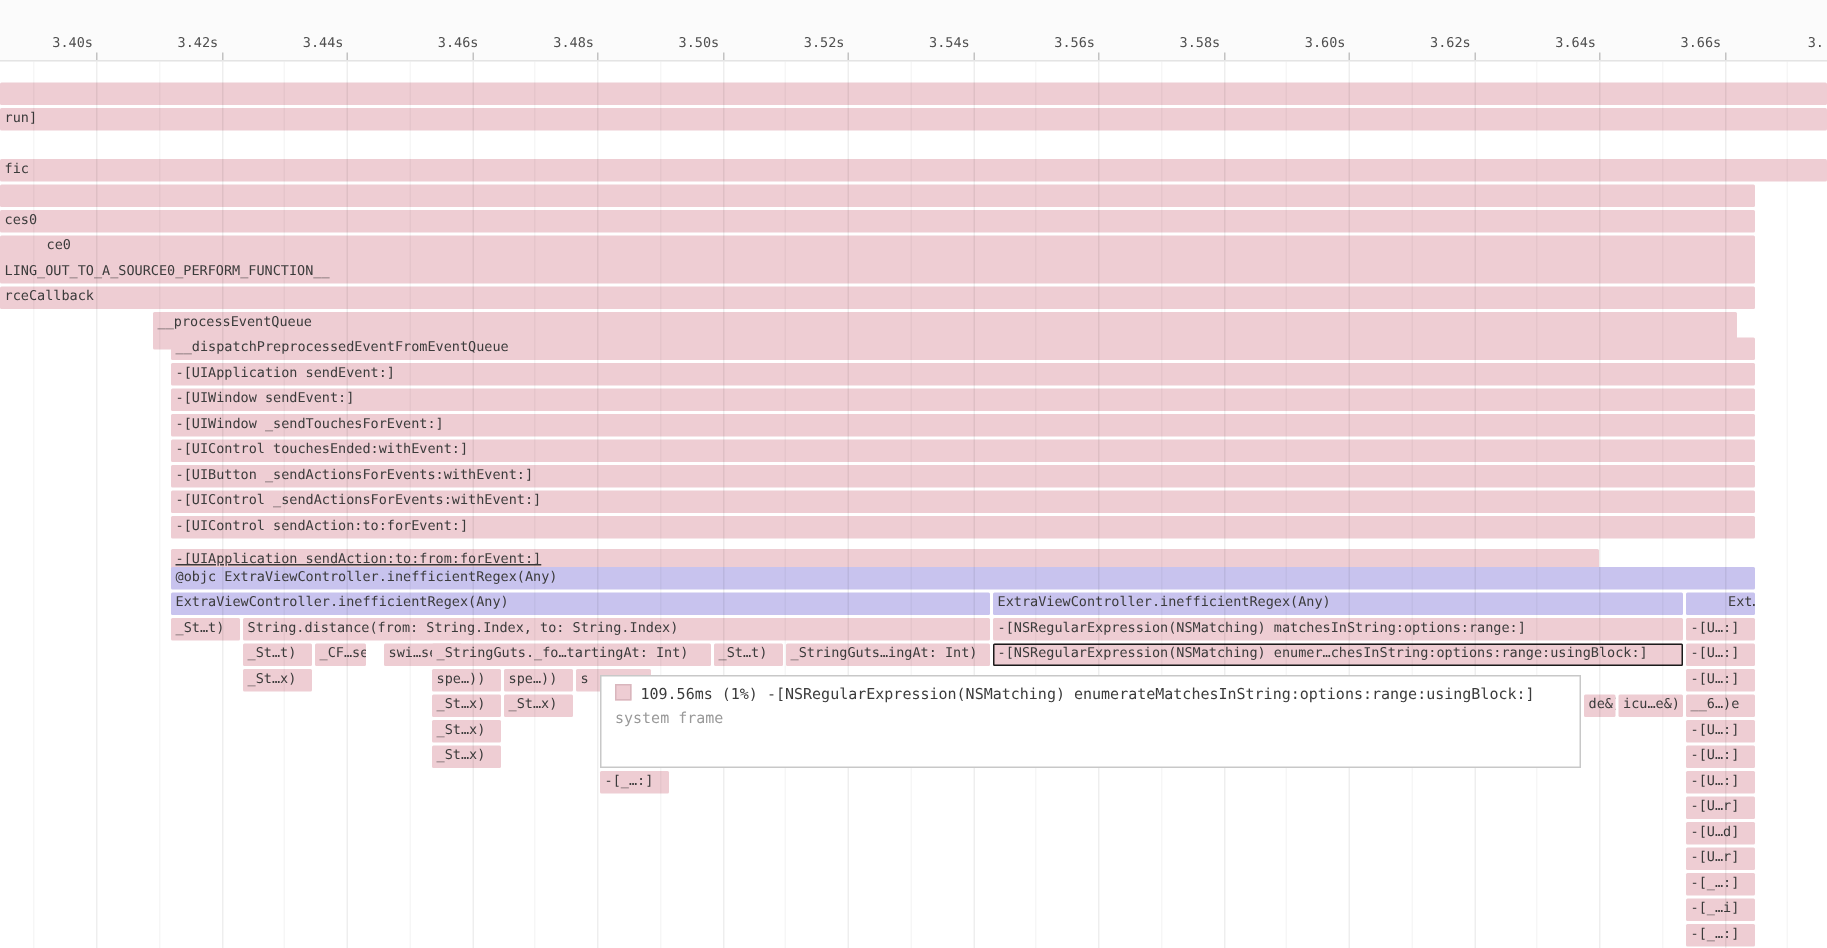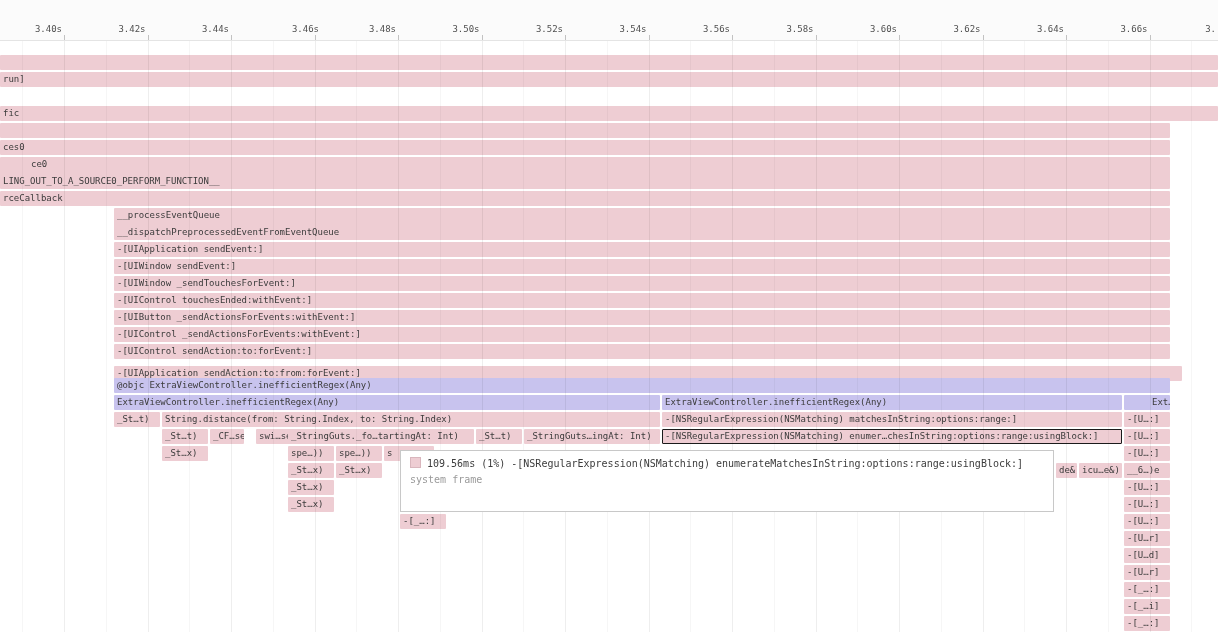--- a/index.html
+++ b/index.html
@@ -53,30 +53,30 @@
 
 <div id="flame-layer">
     <div class="bar pink" style="left: 0px; top: 55px; width: 1218px; height: 15px;"></div>
     <div class="bar pink" style="left: 0px; top: 72px; width: 1218px; height: 15px;">run]</div>
     <div class="bar pink" style="left: 0px; top: 106px; width: 1218px; height: 15px;">fic</div>
     <div class="bar pink" style="left: 0px; top: 123px; width: 1170px; height: 15px;"></div>
     <div class="bar pink" style="left: 0px; top: 140px; width: 1170px; height: 15px;">ces0</div>
     <div class="bar pink" style="left: 0px; top: 157px; width: 1170px; height: 31px; padding-left: 31px;">ce0</div>
     <div class="bar pink" style="left: 0px; top: 174px; width: 1170px; height: 15px;">LING_OUT_TO_A_SOURCE0_PERFORM_FUNCTION__</div>
     <div class="bar pink" style="left: 0px; top: 191px; width: 1170px; height: 15px;">rceCallback</div>
-    <div class="bar pink" style="left: 114px; top: 208px; width: 1056px; height: 25px;">__processEventQueue</div>
+    <div class="bar pink" style="left: 102px; top: 208px; width: 1056px; height: 25px;">__processEventQueue</div>
     <div class="bar pink" style="left: 114px; top: 225px; width: 1056px; height: 15px;">__dispatchPreprocessedEventFromEventQueue</div>
     <div class="bar pink" style="left: 114px; top: 242px; width: 1056px; height: 15px;">-[UIApplication sendEvent:]</div>
     <div class="bar pink" style="left: 114px; top: 259px; width: 1056px; height: 15px;">-[UIWindow sendEvent:]</div>
     <div class="bar pink" style="left: 114px; top: 293px; width: 1056px; height: 15px;">-[UIControl touchesEnded:withEvent:]</div>
     <div class="bar pink" style="left: 114px; top: 276px; width: 1056px; height: 15px;">-[UIWindow _sendTouchesForEvent:]</div>
     <div class="bar pink" style="left: 114px; top: 310px; width: 1056px; height: 15px;">-[UIButton _sendActionsForEvents:withEvent:]</div>
     <div class="bar pink" style="left: 114px; top: 344px; width: 1056px; height: 15px;">-[UIControl sendAction:to:forEvent:]</div>
     <div class="bar pink" style="left: 114px; top: 327px; width: 1056px; height: 15px;">-[UIControl _sendActionsForEvents:withEvent:]</div>
-    <div class="bar pink" style="left: 114px; top: 366px; width: 1068px; height: 15px;">-[UIApplication sendAction:to:from:forEvent:]</div>
+    <div class="bar pink" style="left: 114px; top: 366px; width: 952px; height: 15px; text-decoration: underline;">-[UIApplication sendAction:to:from:forEvent:]</div>
     <div class="bar purple" style="left: 114px; top: 378px; width: 1056px; height: 15px;">@objc ExtraViewController.inefficientRegex(Any)</div>
     <div class="bar purple" style="left: 114px; top: 395px; width: 546px; height: 15px;">ExtraViewController.inefficientRegex(Any)</div>
     <div class="bar purple" style="left: 662px; top: 395px; width: 460px; height: 15px;">ExtraViewController.inefficientRegex(Any)</div>
     <div class="bar purple" style="left: 1124px; top: 395px; width: 46px; height: 15px; padding-left: 28px;">Ext…)</div>
     <div class="bar pink" style="left: 114px; top: 412px; width: 46px; height: 15px;">_St…t)</div>
     <div class="bar pink" style="left: 162px; top: 412px; width: 498px; height: 15px;">String.distance(from: String.Index, to: String.Index)</div>
     <div class="bar pink" style="left: 662px; top: 412px; width: 460px; height: 15px;">-[NSRegularExpression(NSMatching) matchesInString:options:range:]</div>
     <div class="bar pink" style="left: 1124px; top: 412px; width: 46px; height: 15px;">-[U…:]</div>
     <div class="bar pink" style="left: 162px; top: 429px; width: 46px; height: 15px;">_St…t)</div>
     <div class="bar pink" style="left: 210px; top: 429px; width: 34px; height: 15px;">_CF…se</div>

